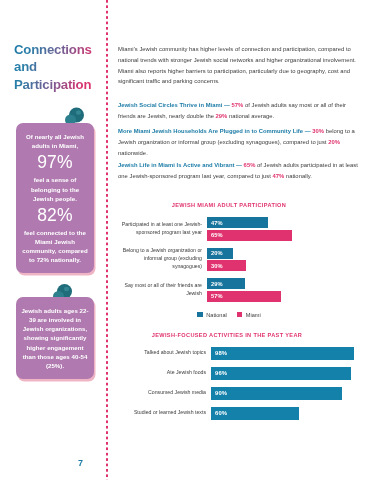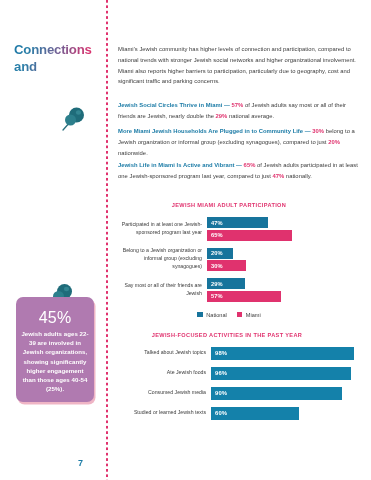--- a/index.html
+++ b/index.html
@@ -132,39 +132,46 @@
   .lg-label { font-size:5.6px; color:#3c3c3c; }
 </style>
 </head>
 <body>
 
 <div id="left-col">
 
   <div id="page-title">
     <span>Connections</span><br>
     <span>and</span><br>
+    <span>Participation</span>
   </div>
 
   <svg id="pin-1" class="pin" viewBox="0 0 30 26">
     <path d="M5 24 L13 15" stroke="#2b6f7d" stroke-width="1.3" fill="none" stroke-linecap="round"></path>
     <ellipse cx="18.5" cy="9" rx="7.5" ry="7.5" fill="#1f6c7a"></ellipse>
     <ellipse cx="12.5" cy="14" rx="5.5" ry="5.5" fill="#2c7f8c"></ellipse>
     <ellipse cx="20.5" cy="6.5" rx="2.6" ry="2.2" fill="#3b8f9b" opacity=".75"></ellipse>
   </svg>
 
+  <div id="callout-1" class="callout">
+    <div class="c-text">Of nearly all Jewish adults in Miami,</div>
+    <div class="c-big">97%</div>
+    <div class="c-text">feel a sense of belonging to the Jewish people.</div>
+    <div class="c-big">82%</div>
+    <div class="c-text">feel connected to the Miami Jewish community, compared to 72% nationally.</div>
+  </div>
 
   <svg id="pin-2" class="pin" viewBox="0 0 30 26">
     <path d="M4 24 L12.5 14.5" stroke="#2b6f7d" stroke-width="1.3" fill="none" stroke-linecap="round"></path>
     <ellipse cx="18.5" cy="8.5" rx="7.5" ry="7.5" fill="#1f6c7a"></ellipse>
     <ellipse cx="12.5" cy="13.5" rx="5.5" ry="5.5" fill="#2c7f8c"></ellipse>
     <ellipse cx="20.5" cy="6" rx="2.6" ry="2.2" fill="#3b8f9b" opacity=".75"></ellipse>
   </svg>
 
   <div id="callout-2" class="callout">
-    <div class="c-big small">45%</div>
     <div class="c-text">Jewish adults ages 22-39 are involved in Jewish organizations, showing significantly higher engagement than those ages 40-54 (25%).</div>
   </div>
 
   <div id="page-number">7</div>
 </div>
 
 <div id="divider"></div>
 
 <div id="right-col">
 

